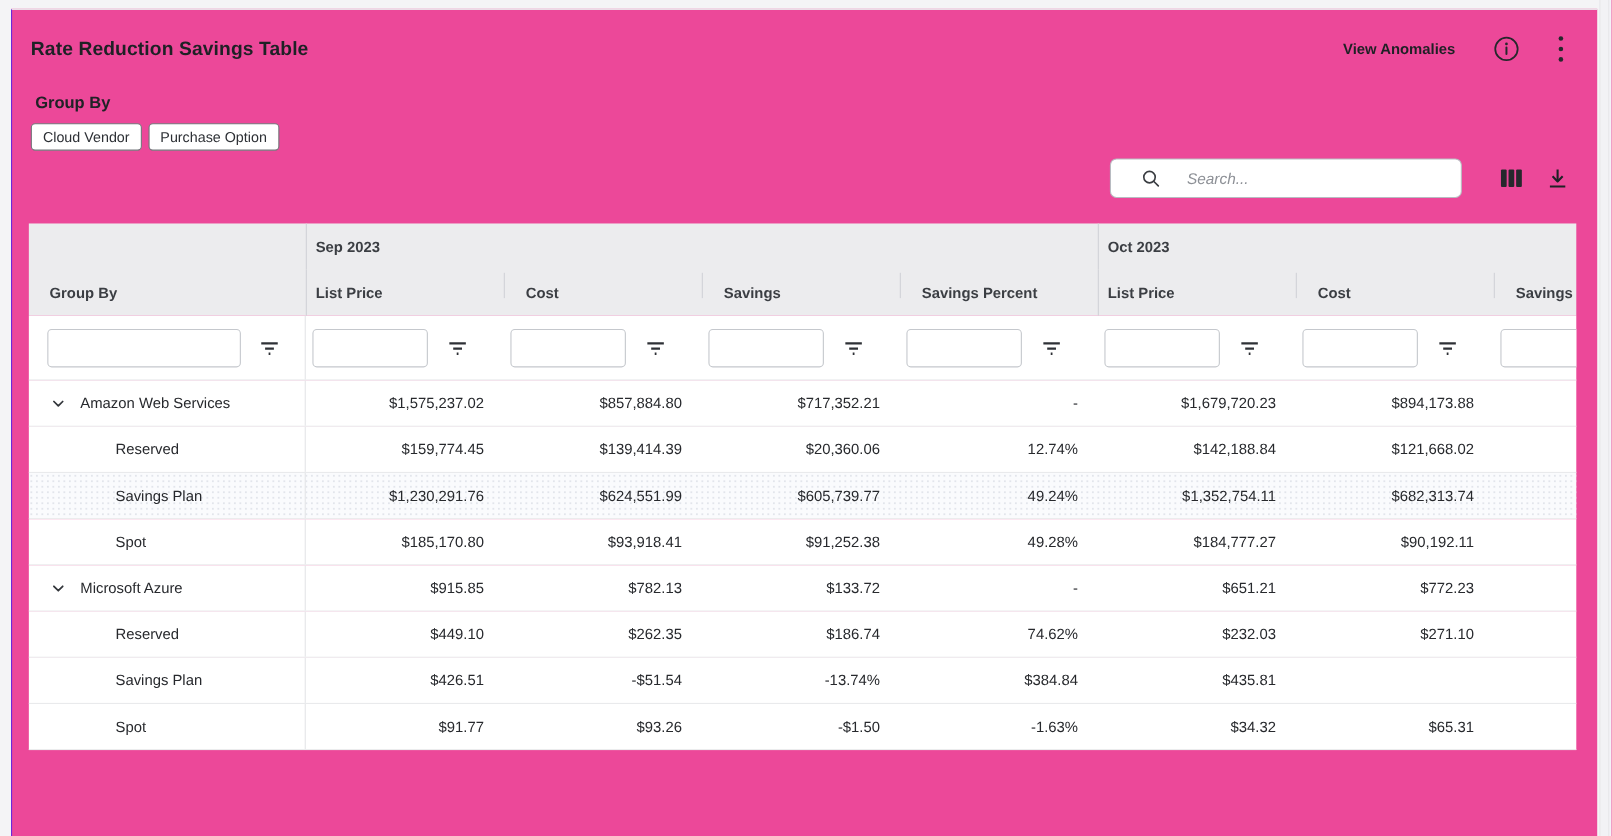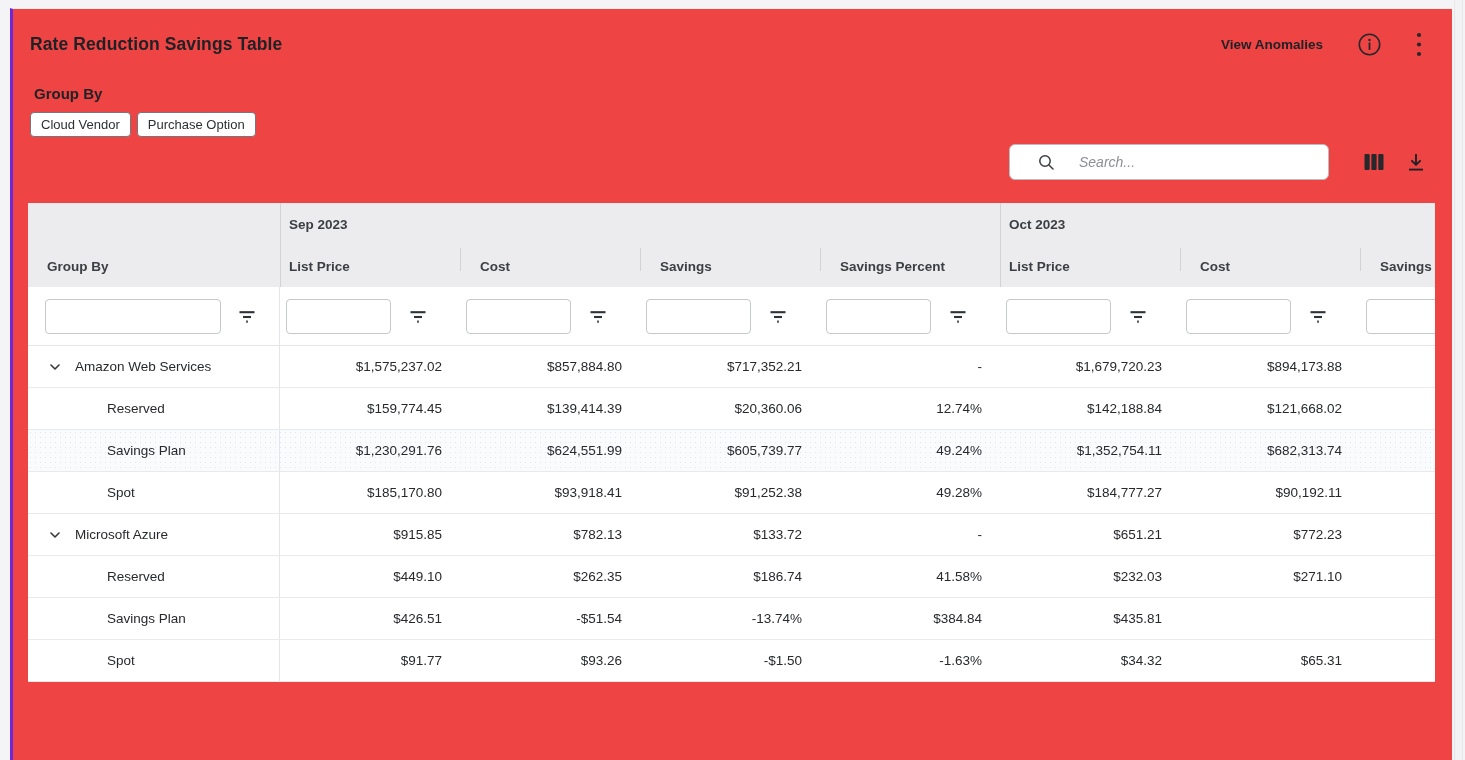--- a/index.html
+++ b/index.html
@@ -5,21 +5,21 @@
   * { box-sizing: border-box; margin: 0; padding: 0; }
   html,body { width:1465px; height:760px; overflow:hidden; }
   body {
     background:#f4f4f6;
     font-family:"Liberation Sans","DejaVu Sans",sans-serif;
     color:#26282c;
     position:relative;
   }
   .card {
     position:absolute; left:10px; top:8px; width:1442px; height:752px;
-    background:#ef4444; border-top:1px solid #ececef; border-left:3px solid #6d28d9;
+    background:#ec4899; border-top:1px solid #ececef; border-left:1px solid #6d28d9;
   }
   .page-scrollbar {
     position:absolute; top:0; right:2px; width:9px; height:760px;
     background:#f2f2f5; border-left:1px solid #e7e7ea; border-right:1px solid #e7e7ea;
   }
   
   .card-header { display:flex; align-items:center; justify-content:space-between; padding:22px 30px 0 17px; }
   .page-title { font-size:17.5px; font-weight:700; color:#1e2125; letter-spacing:.1px; }
   .header-actions { display:flex; align-items:center; gap:34px; }
   .view-anomalies { font-size:13.5px; font-weight:700; color:#1e2125; cursor:pointer; background:none; border:none; font-family:inherit; }
@@ -312,21 +312,21 @@
             <div class="c-num">$772.23</div>
             <div class="c-num"></div>
           </div>
           <div class="trow">
             <div class="c-label">
               <span class="clabel">Reserved</span>
             </div>
             <div class="c-num">$449.10</div>
             <div class="c-num">$262.35</div>
             <div class="c-num">$186.74</div>
-            <div class="c-num">41.58%</div>
+            <div class="c-num">74.62%</div>
             <div class="c-num">$232.03</div>
             <div class="c-num">$271.10</div>
             <div class="c-num"></div>
           </div>
           <div class="trow">
             <div class="c-label">
               <span class="clabel">Savings Plan</span>
             </div>
             <div class="c-num">$426.51</div>
             <div class="c-num">-$51.54</div>

